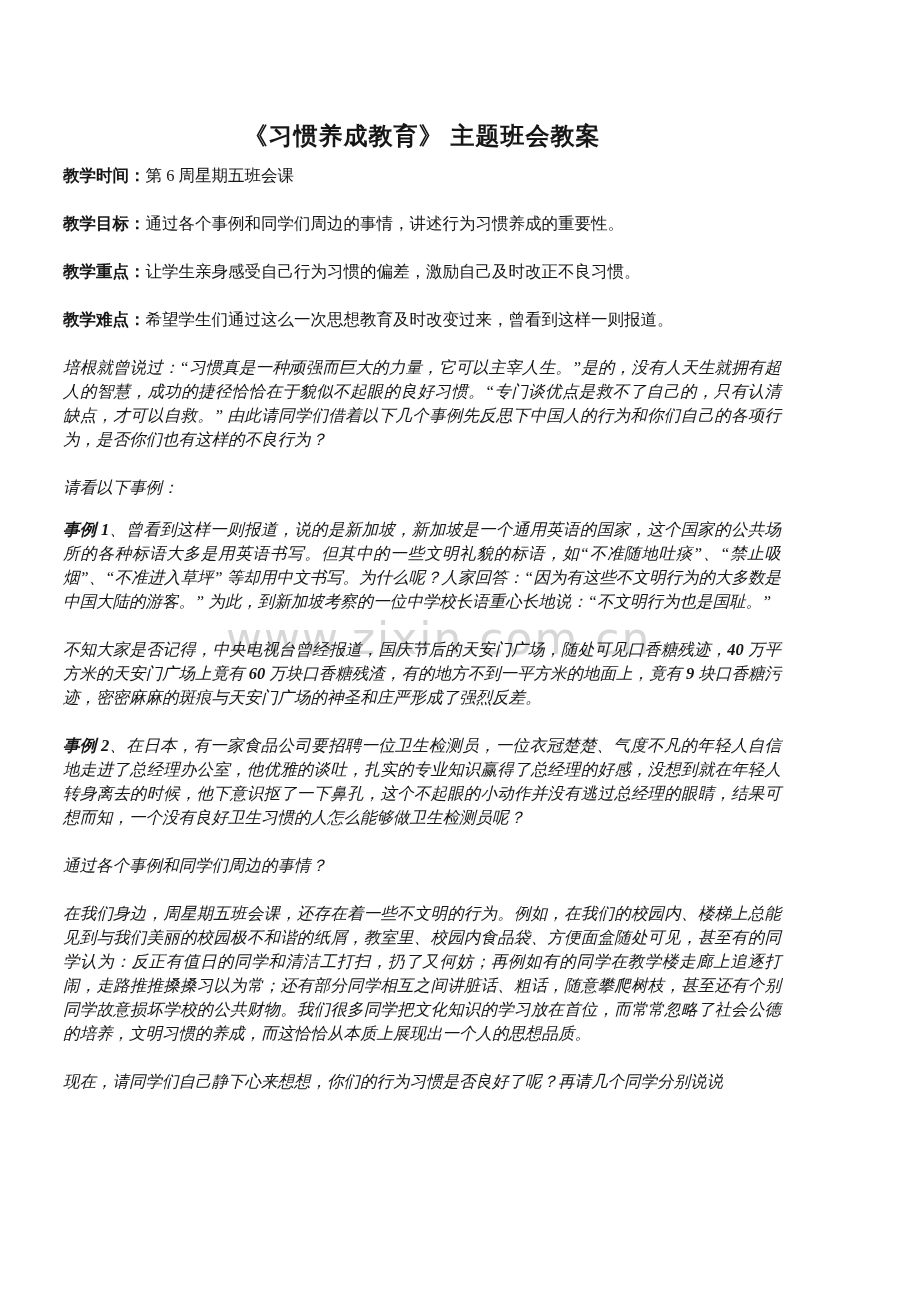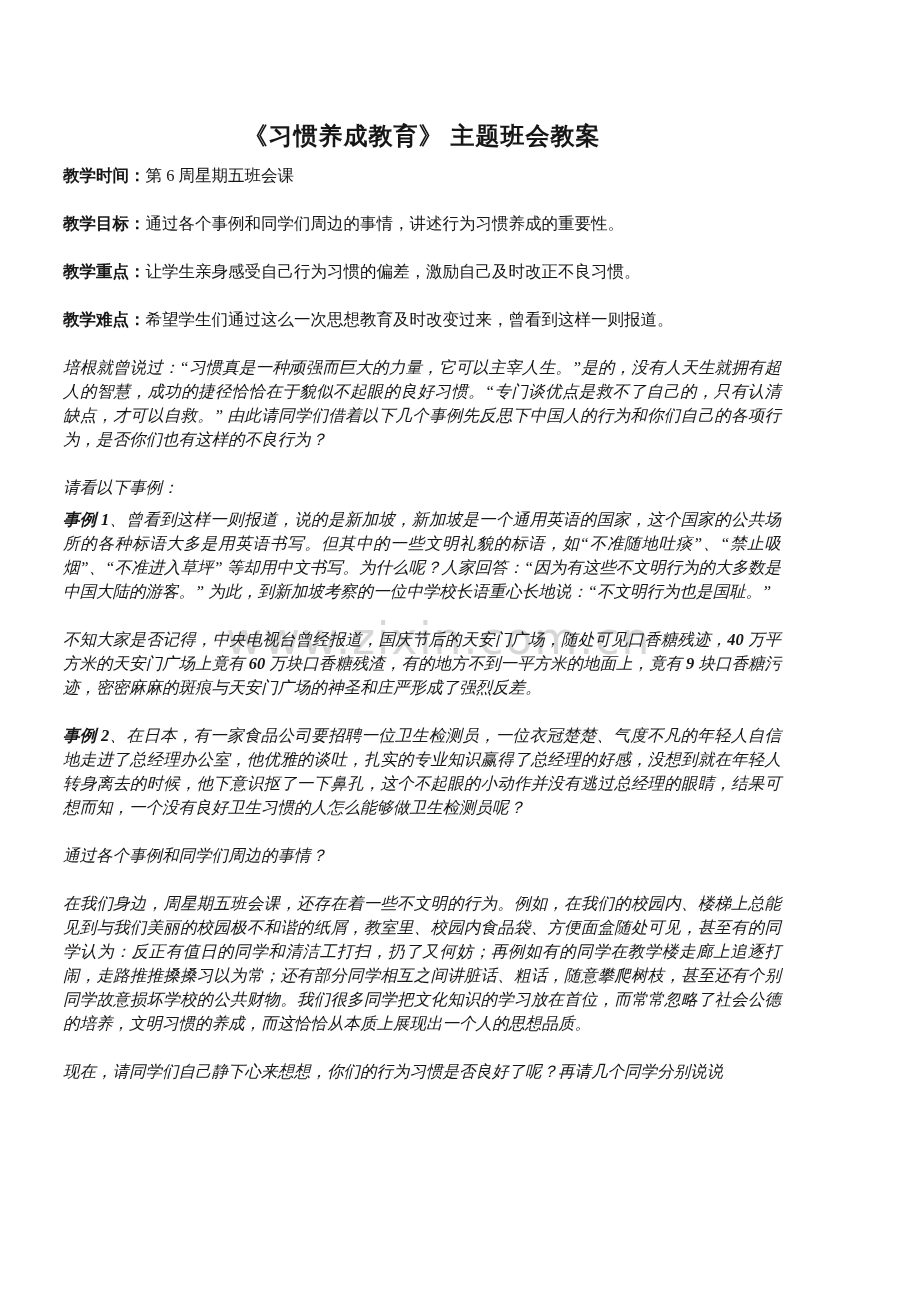--- a/index.html
+++ b/index.html
@@ -45,21 +45,21 @@
     margin: 0 0 24px 0;
   }
   .meta b { font-weight: 700; margin-top: 24px; }
   .para {
     font-size: 16.5px;
     line-height: 24px;
     margin: 0 0 24px 0;
     text-align: justify;
     font-style: italic;
   }
-  .para.tight { margin-bottom: 8px; }
+  .para.tight { margin-bottom: 18px; }
   .lead { font-weight: 700; }
 </style>
 </head>
 <body>
 
 <div class="page">
 
   <div class="watermark" style="color: rgb(215, 215, 215);">www.zixin.com.cn</div>
 
   <div class="content">

